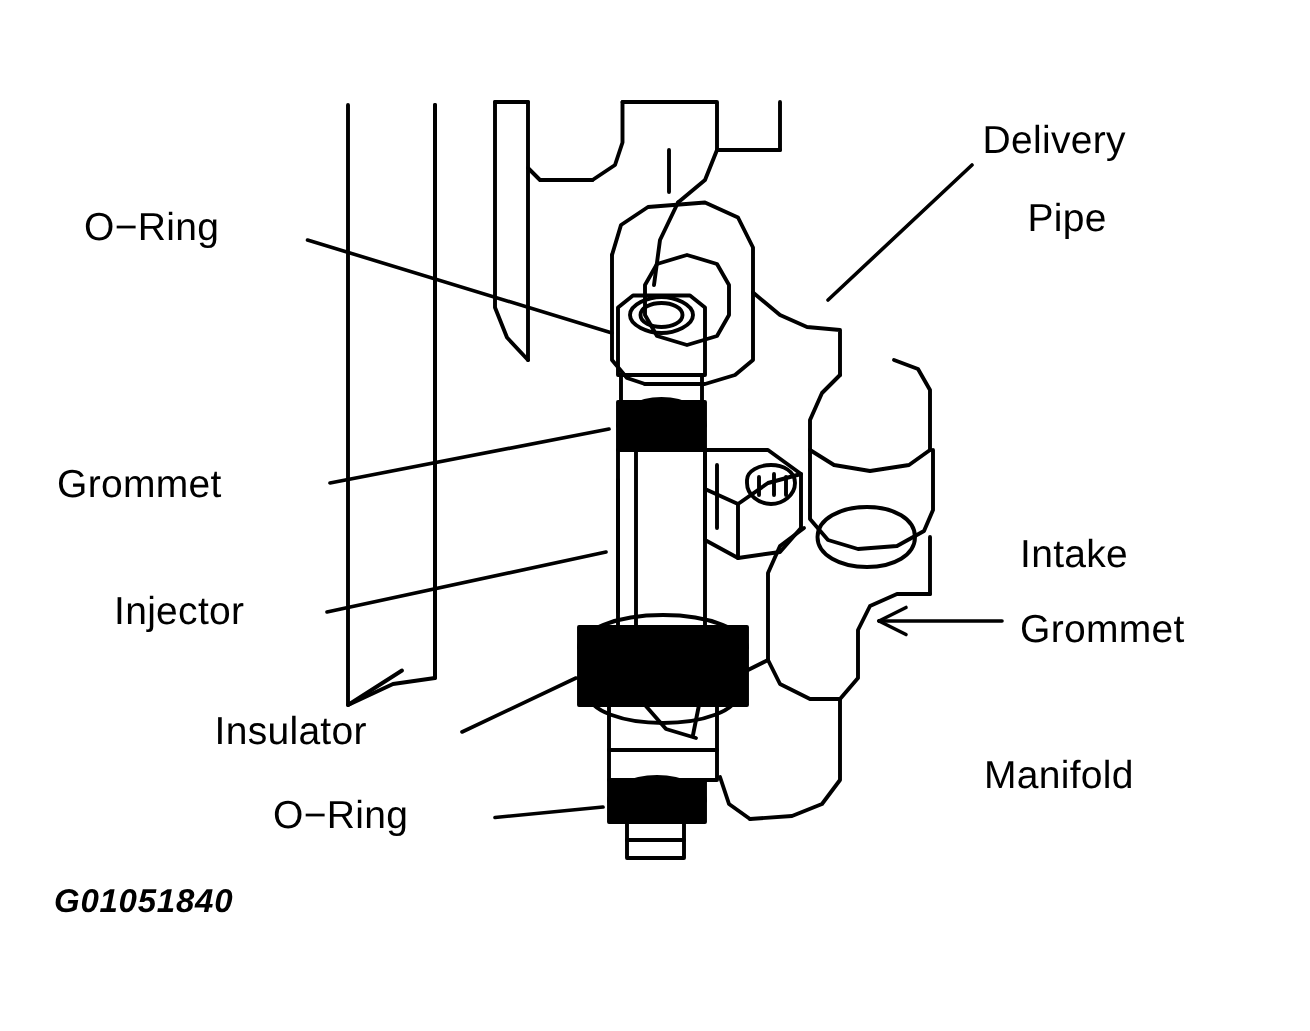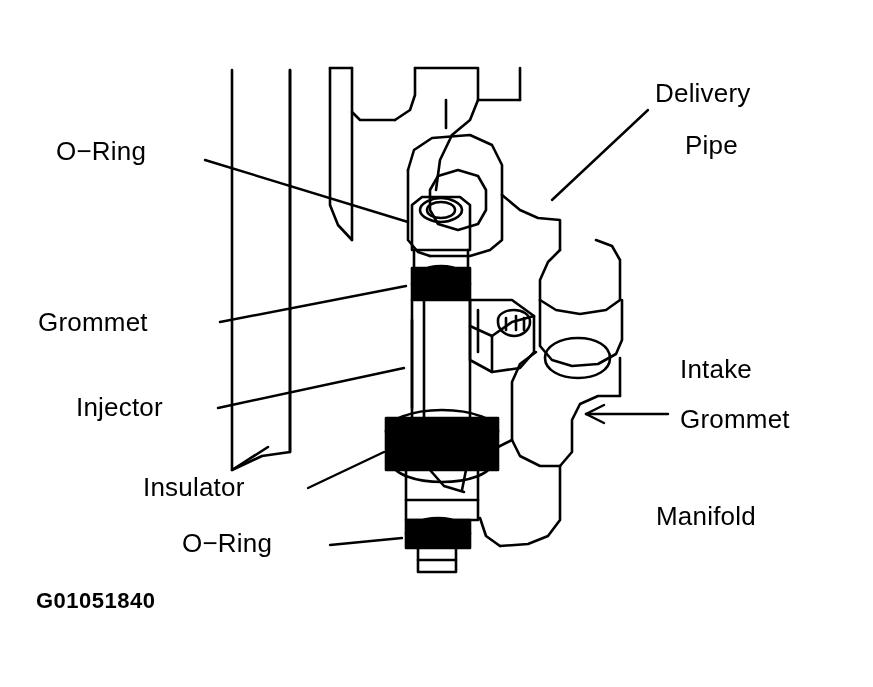--- a/index.html
+++ b/index.html
@@ -32,20 +32,21 @@
     white-space: pre;
     letter-spacing: 0.2px;
   }
   .fig-id {
     position: absolute;
     color: #000000;
     font-size: 22px;
     font-weight: bold;
     letter-spacing: 0.5px;
     white-space: pre;
+    font-style: italic;
   }
 </style>
 </head>
 <body>
 
 <div id="page">
 
   <svg id="diagram-svg" viewBox="0 0 873 687">
     <g fill="none" stroke="#000000" stroke-width="2.6" stroke-linecap="round" stroke-linejoin="round">
 

